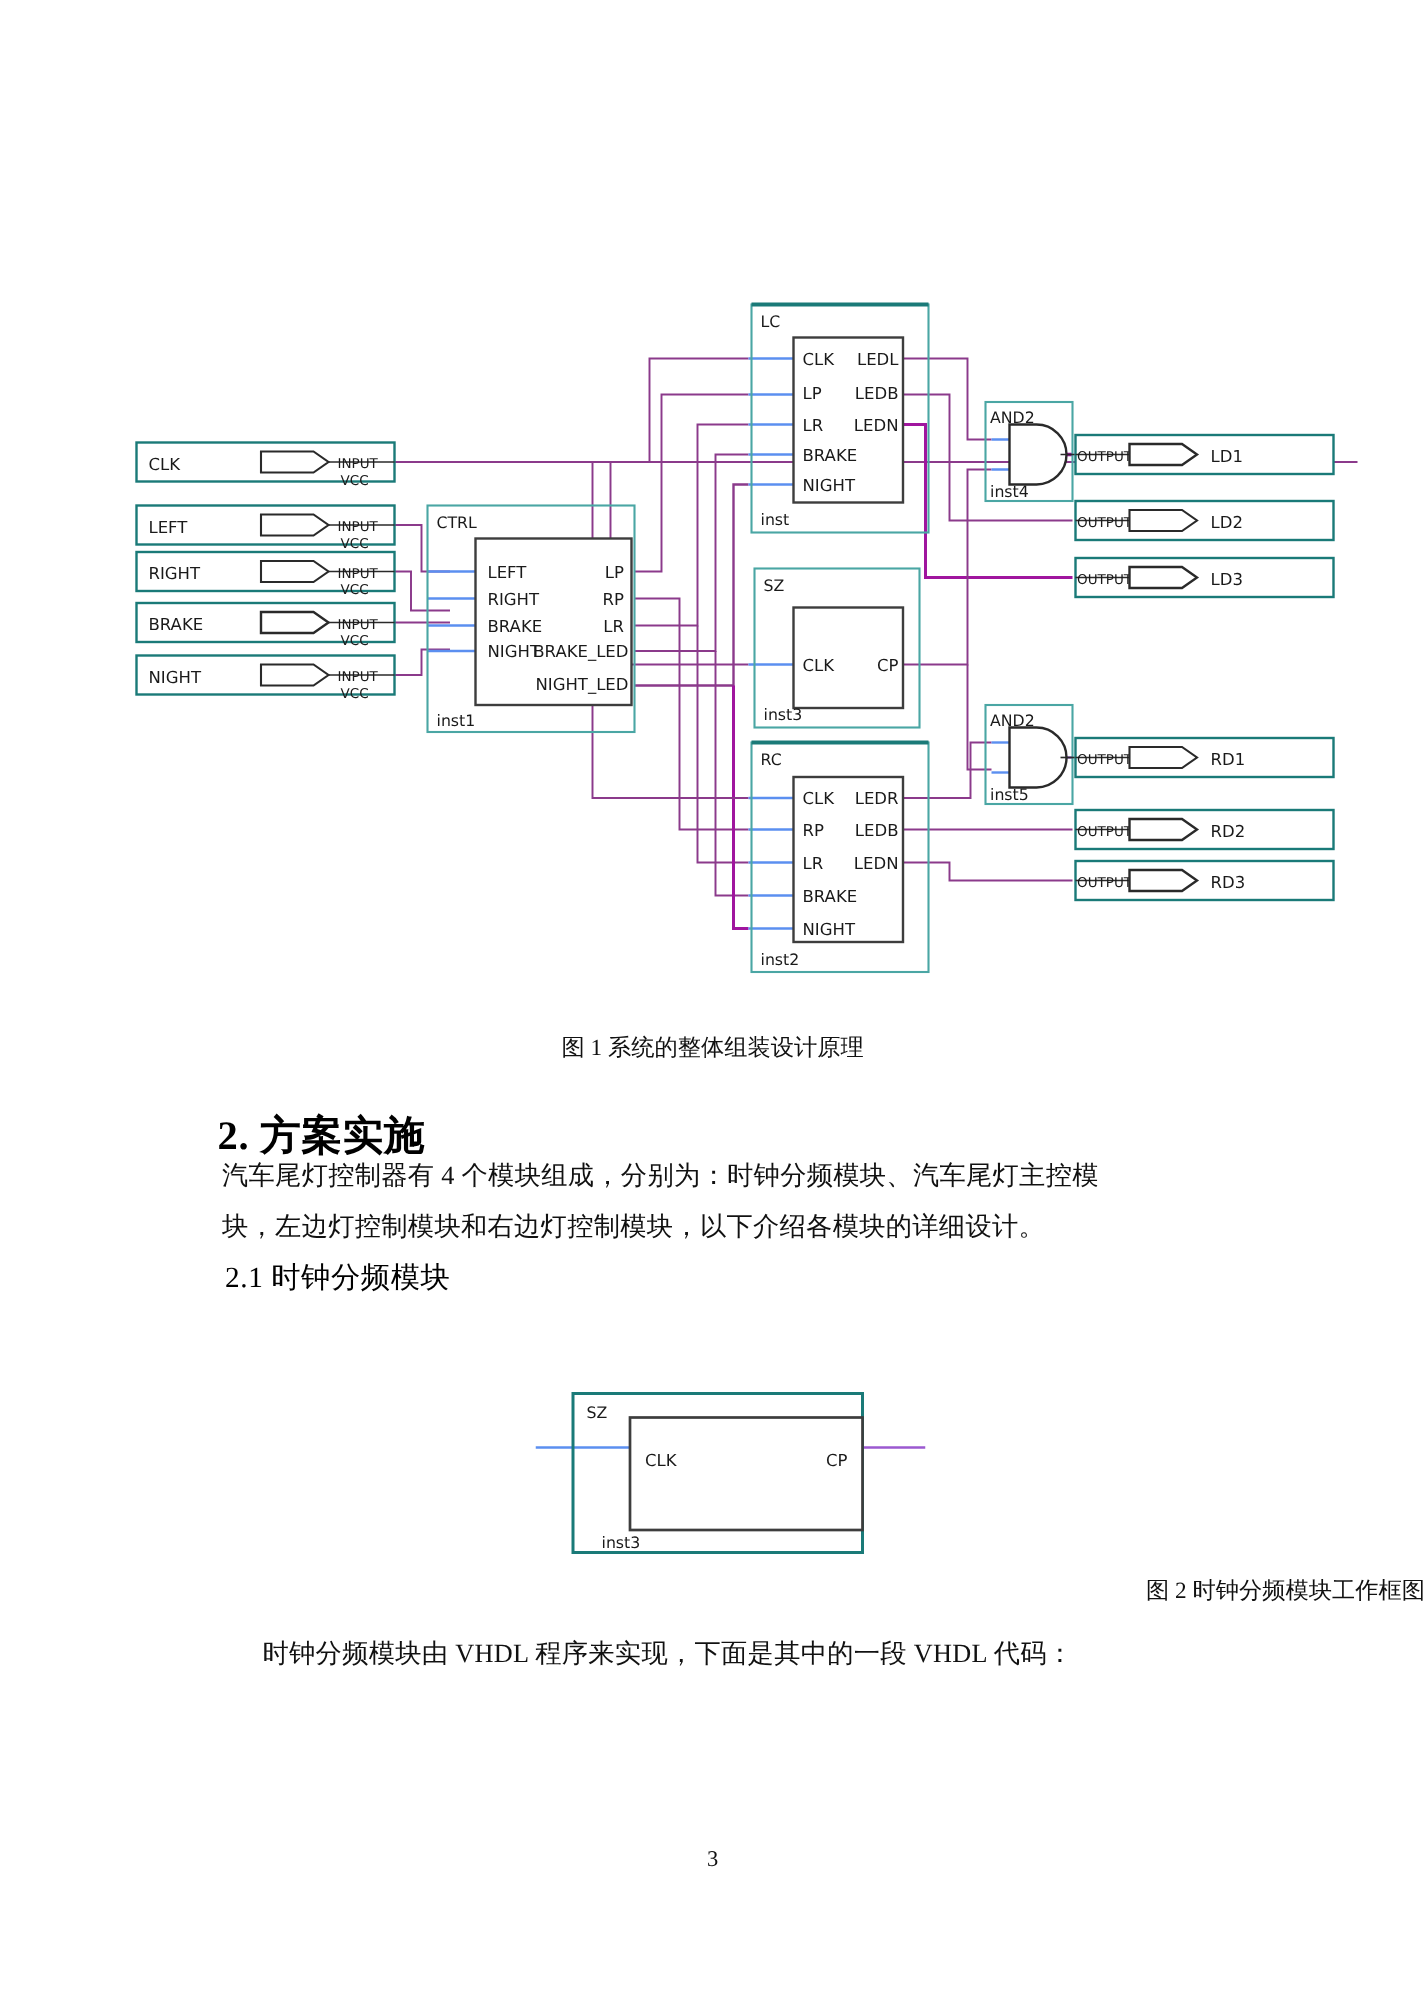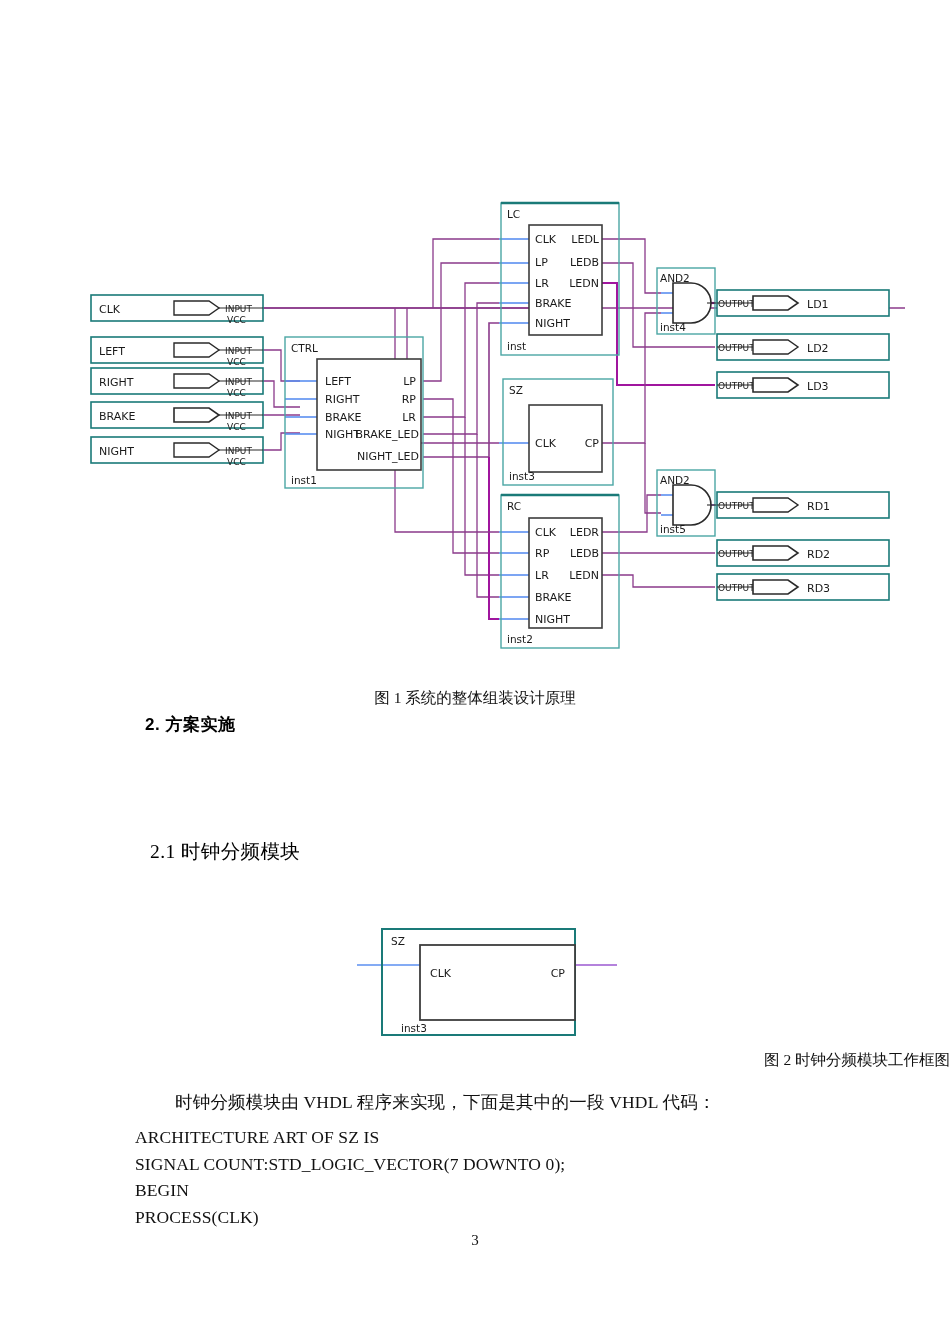--- a/index.html
+++ b/index.html
@@ -15,25 +15,26 @@
     position:absolute;
     font-family:"Liberation Serif", serif;
     font-size:17.5px;
     line-height:34px;
     letter-spacing:0.2px;
     color:#111;
     white-space:pre-wrap;
   }
   .h2{
     position:absolute;
-    font-family:Liberation Sans, sans-serif;
+    font-family:Liberation Serif, serif;
     font-weight:bold;
-    font-size:17px;
+    font-size:27px;
     color:#000;
     letter-spacing:0.5px;
+    margin-top:26px;
   }
   .h3{
     position:absolute;
     font-family:"Liberation Serif", serif;
     font-size:19.5px;
     color:#000;
     letter-spacing:0.4px;
   }
   .cap{
     position:absolute;
@@ -342,20 +343,22 @@
         <text class="lbl-pin" x="722" y="397">RD3</text>
       </g>
 
     </svg>
   </div>
 
   <div class="cap" style="left:0;top:688px;width:950px;">图 1  系统的整体组装设计原理</div>
 
   <div class="h2" style="left:145px;top:713px;">2. 方案实施</div>
 
+  <div class="para" style="left:148px;top:766px;width:660px;">汽车尾灯控制器有 4 个模块组成，分别为：时钟分频模块、汽车尾灯主控模
+块，左边灯控制模块和右边灯控制模块，以下介绍各模块的详细设计。</div>
 
   <div class="h3" style="left:150px;top:838px;">2.1 时钟分频模块</div>
 
 
   <div class="sch" style="left:357px;top:925px;width:260px;height:118px;">
     <svg width="260" height="118" viewBox="0 0 260 118" xmlns="http://www.w3.org/2000/svg">
 
       <line x1="0" y1="40" x2="63" y2="40" stroke="#5b8ff0" stroke-width="1.6"></line>
       <line x1="218" y1="40" x2="260" y2="40" stroke="#9b59d0" stroke-width="1.6"></line>
 
@@ -367,20 +370,16 @@
         <text class="lbl-pin" x="208" y="52" text-anchor="end">CP</text>
         <text class="lbl" x="44" y="107">inst3</text>
       </g>
     </svg>
   </div>
 
   <div class="cap" style="left:0;top:1050px;width:950px;text-align:right;">图 2 时钟分频模块工作框图</div>
 
   <div class="para" style="left:175px;top:1085px;width:660px;">时钟分频模块由 VHDL 程序来实现，下面是其中的一段 VHDL 代码：</div>
 
-  <div class="code" style="left:135px;top:1124px;">ARCHITECTURE ART OF SZ IS
-SIGNAL COUNT:STD_LOGIC_VECTOR(7 DOWNTO 0);
-BEGIN
-PROCESS(CLK)</div>
 
   <div class="pgnum" style="left:0;top:1232px;">3</div>
 
 </div>
 
 </body></html>

